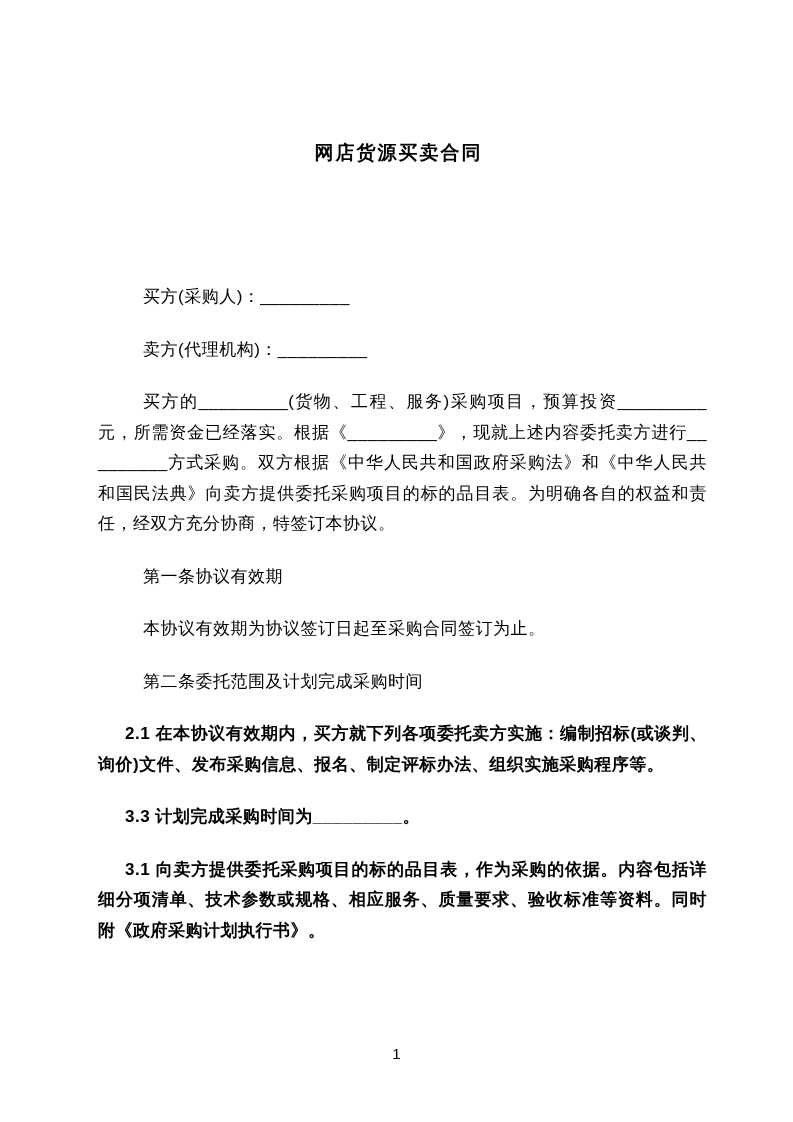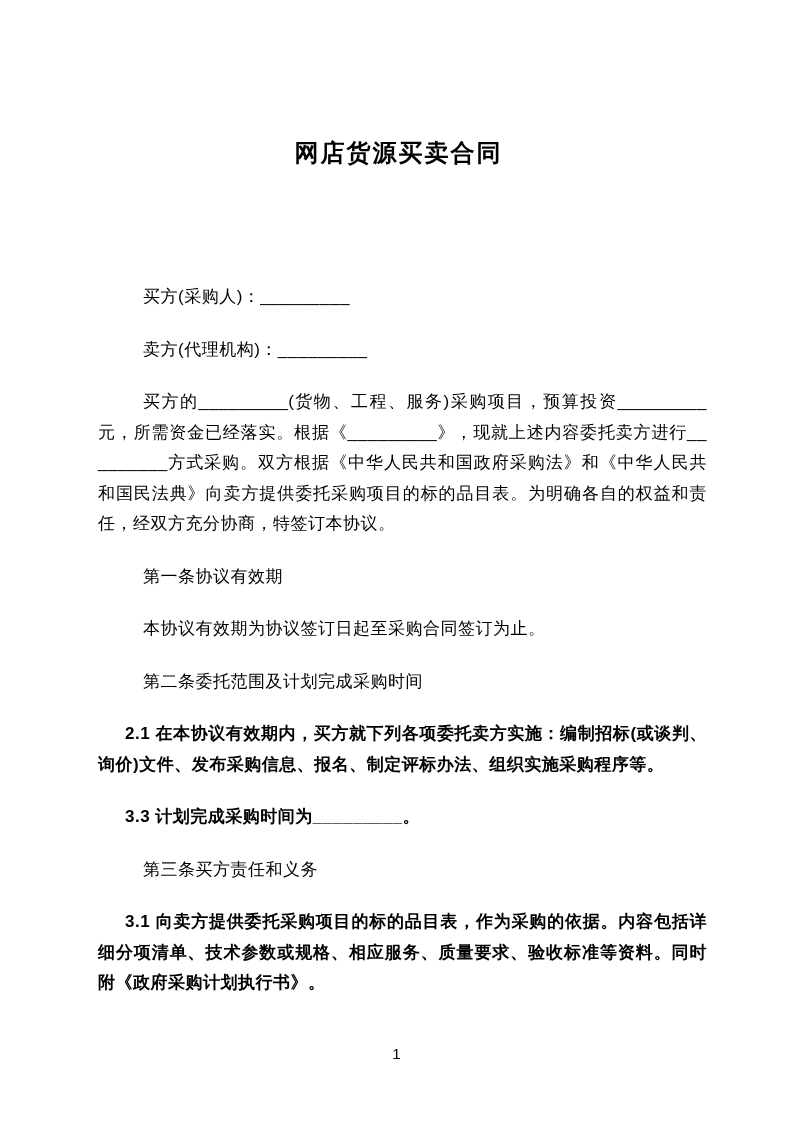--- a/index.html
+++ b/index.html
@@ -12,21 +12,21 @@
     width: 793px;
     height: 1122px;
     background: #ffffff;
     color: #000000;
     font-family: "Liberation Sans", "DejaVu Sans", sans-serif;
     box-sizing: border-box;
     padding: 138px 86px 0 90px;
     overflow: hidden;
   }
   .doc-title {
-    font-size: 24px;
+    font-size: 19px;
     font-weight: 700;
     line-height: 30px;
     text-align: center;
     letter-spacing: 2px;
     margin: 0 0 114px 0;
   }
   .page p {
     margin: 0 0 22px 8px;
     font-size: 17px;
     line-height: 30.5px;
@@ -71,19 +71,18 @@
   <p class="indent">第一条协议有效期</p>
 
   <p class="indent">本协议有效期为协议签订日起至采购合同签订为止。</p>
 
   <p class="indent">第二条委托范围及计划完成采购时间</p>
 
   <p class="indent-num">2.1 在本协议有效期内，买方就下列各项委托卖方实施：编制招标(或谈判、询价)文件、发布采购信息、报名、制定评标办法、组织实施采购程序等。</p>
 
   <p class="indent-num">3.3 计划完成采购时间为_________。</p>
 
-  <p class="indent">第三条买方责任和义务</p>
 
   <p class="indent-num">3.1 向卖方提供委托采购项目的标的品目表，作为采购的依据。内容包括详细分项清单、技术参数或规格、相应服务、质量要求、验收标准等资料。同时附《政府采购计划执行书》。</p>
 
   <div class="footer-pagenum">1</div>
 
 </div>
 
 </body></html>

